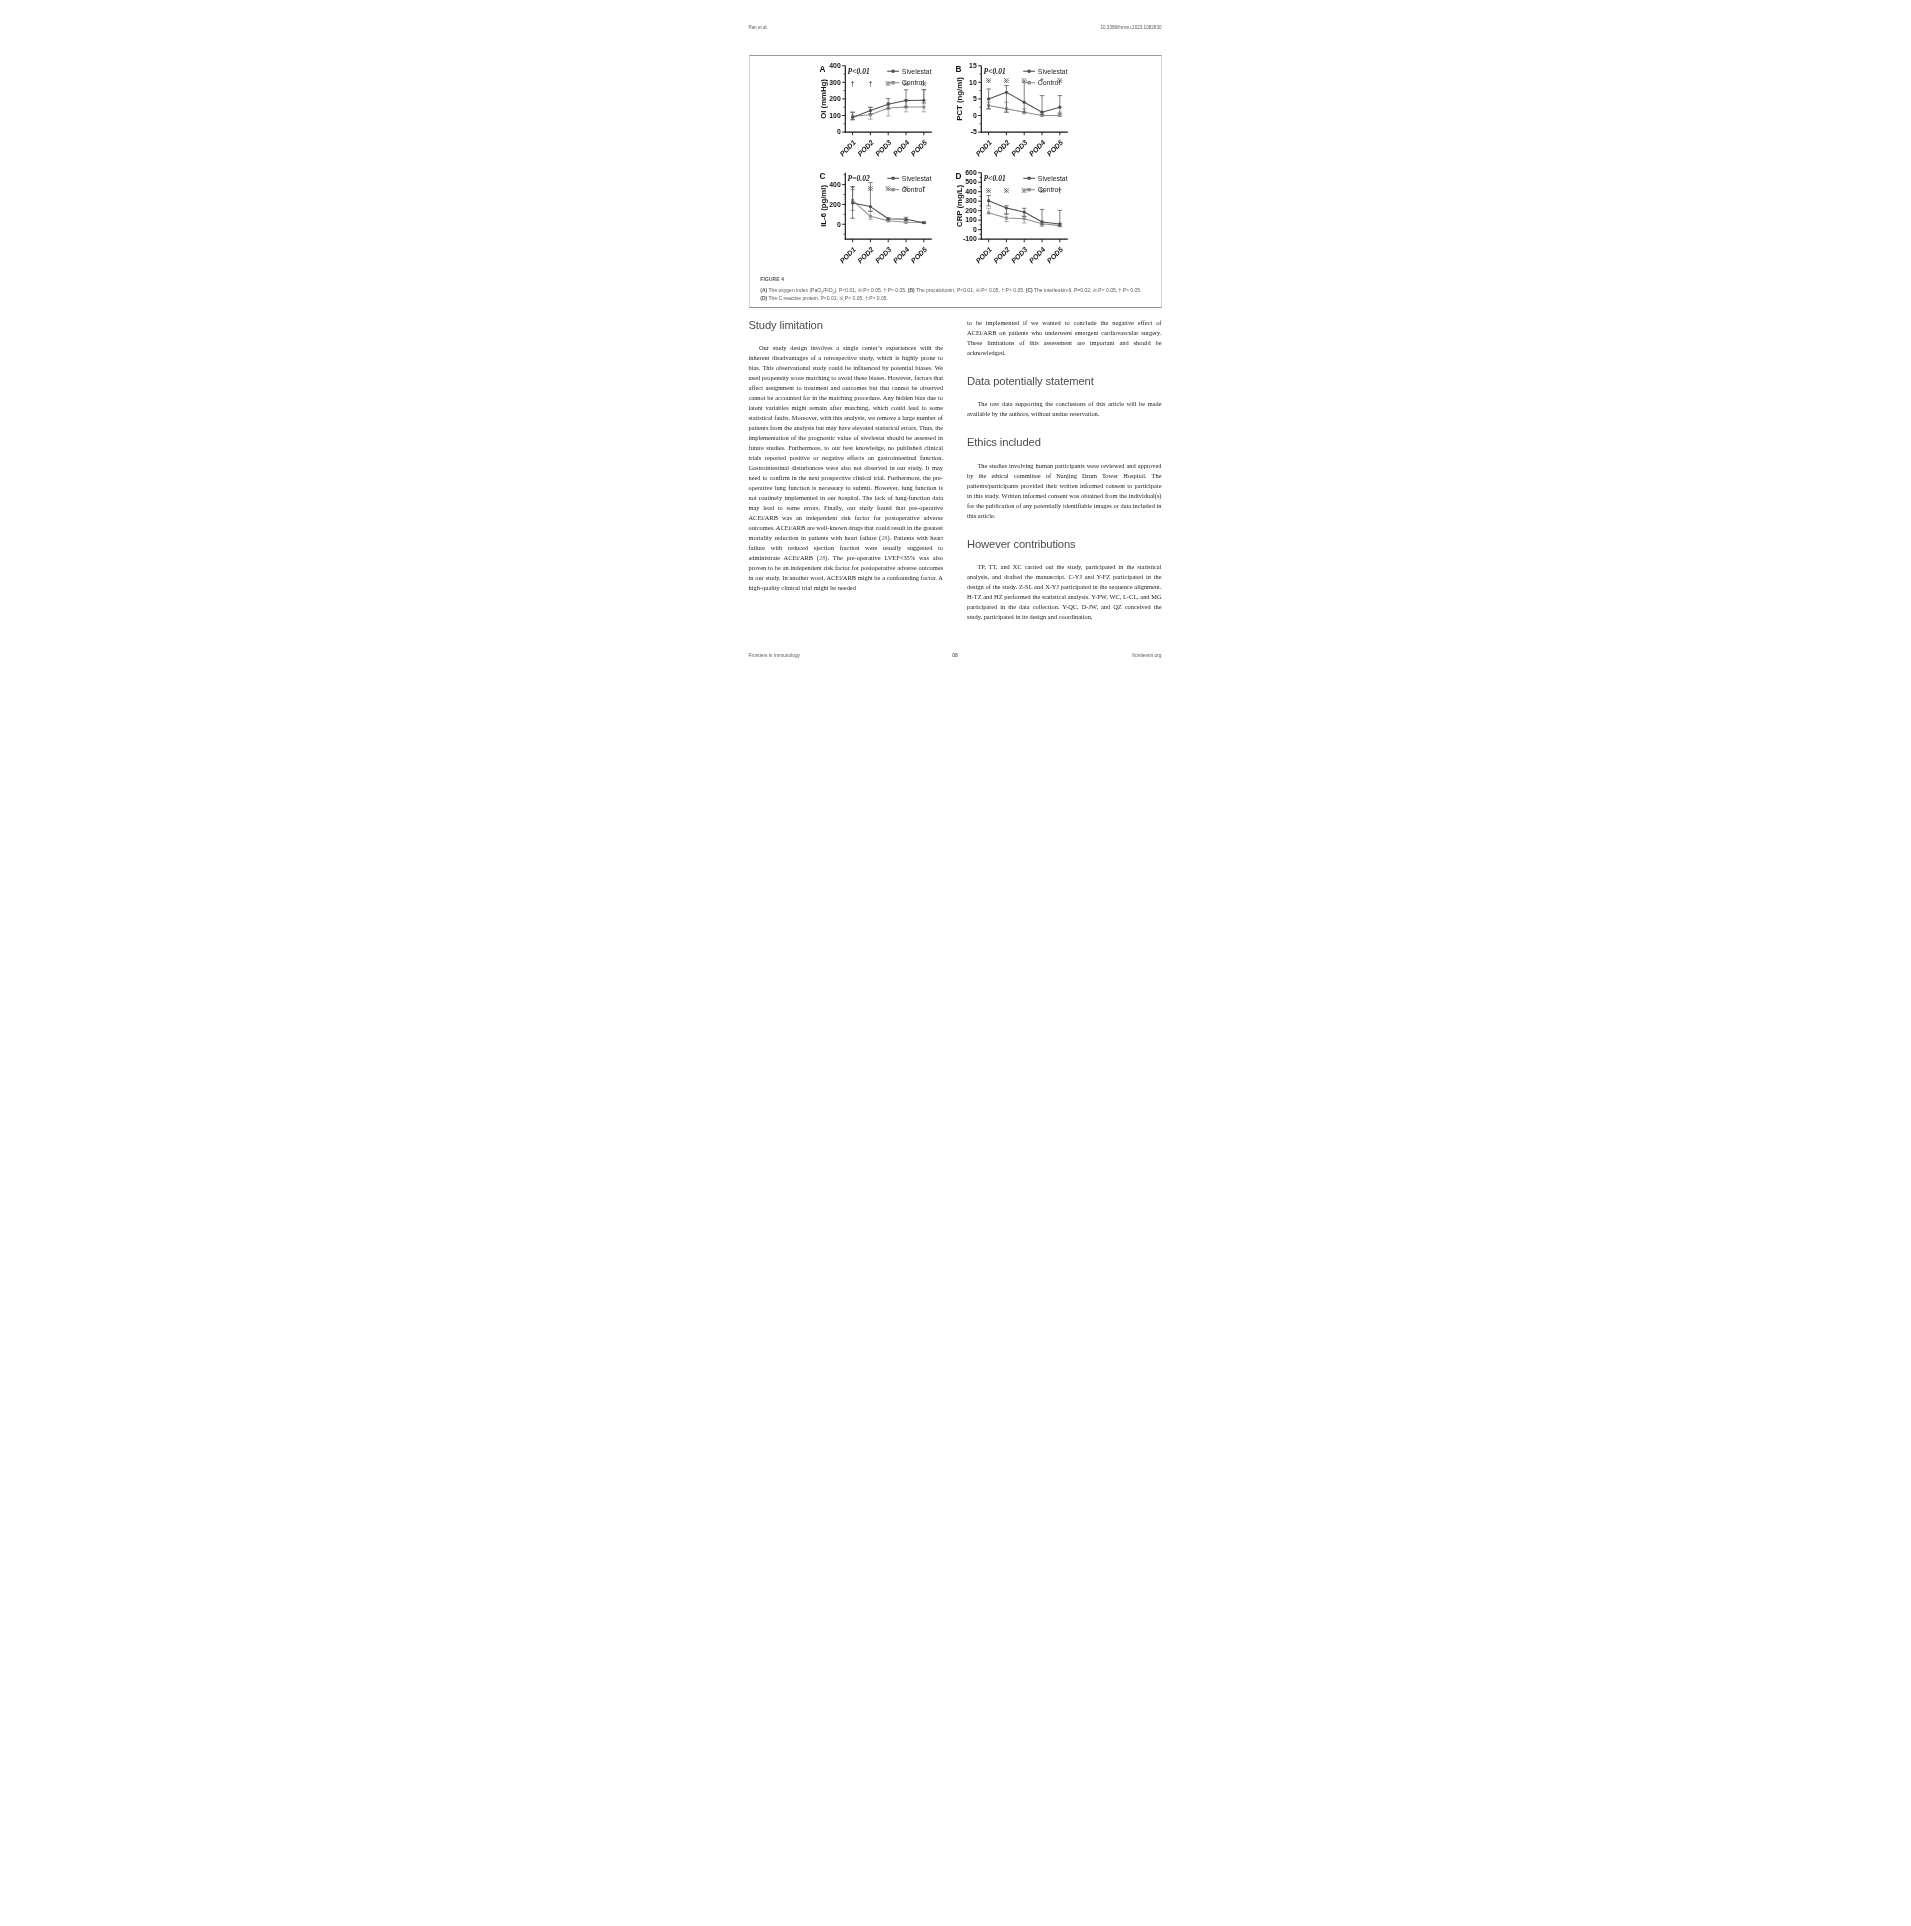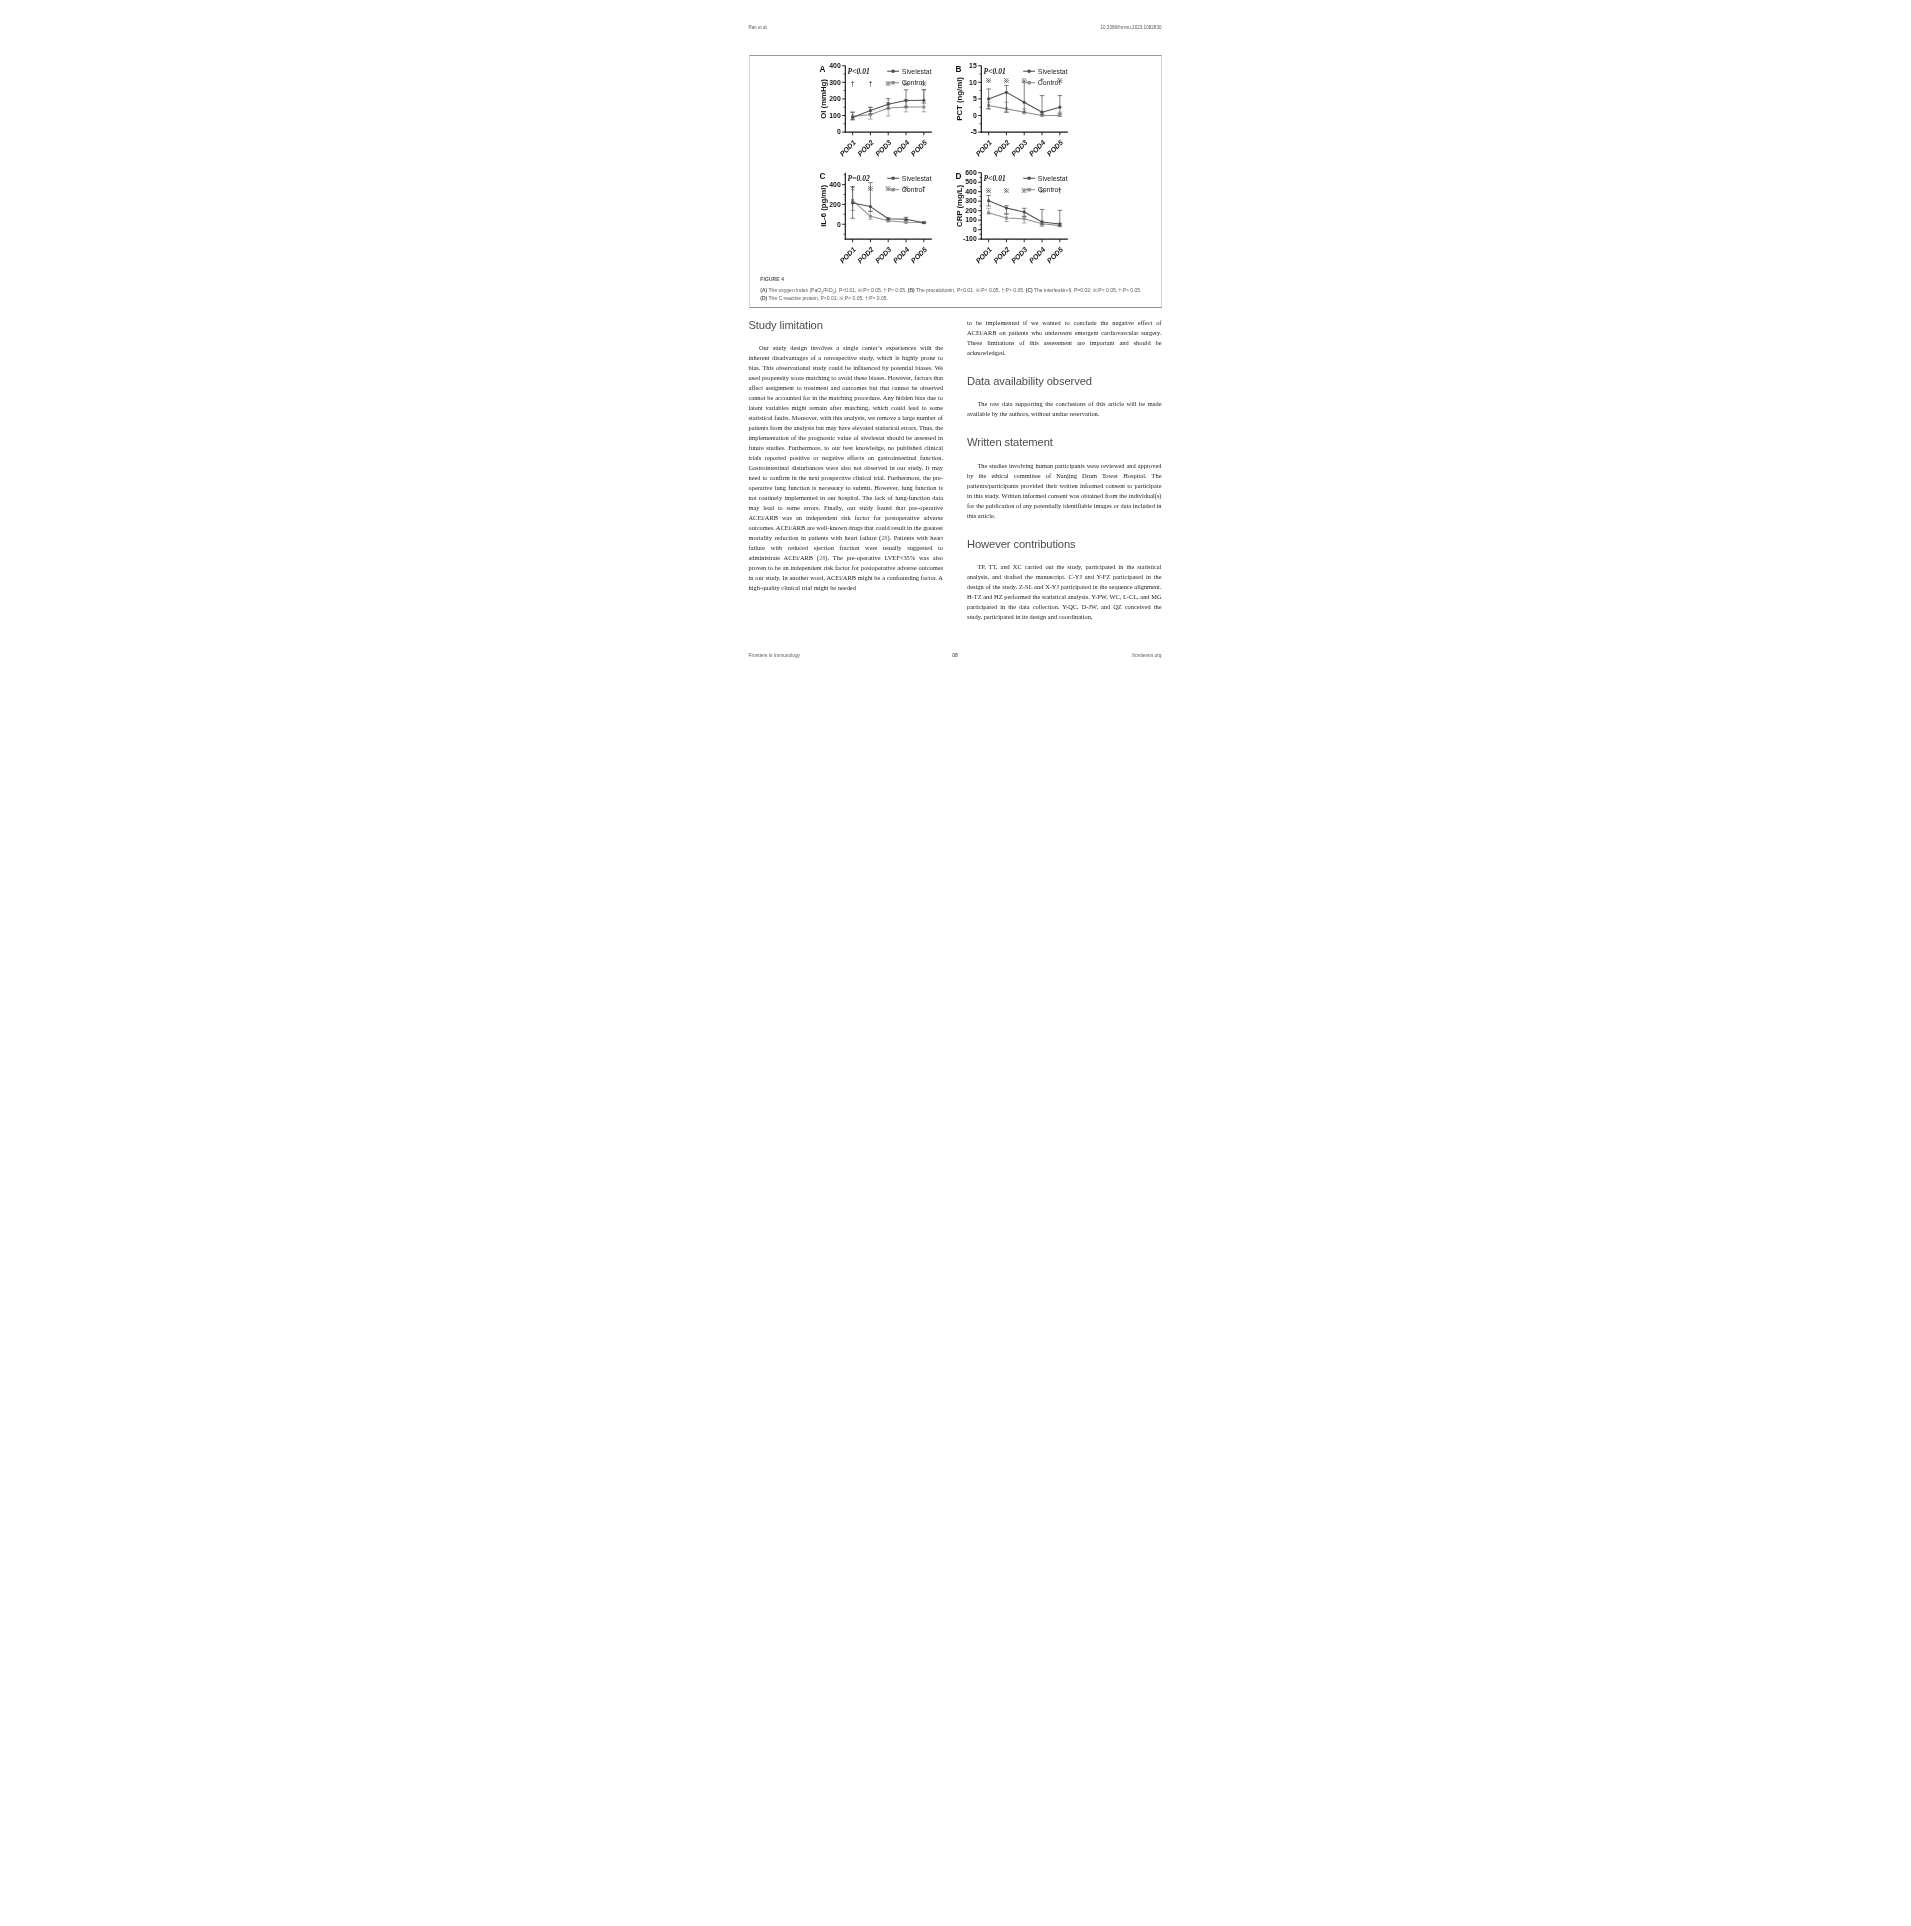--- a/index.html
+++ b/index.html
@@ -432,23 +432,23 @@
     </div>
   </section>
 
   <main class="body-columns">
     <div class="col" id="col-left">
         <h2 class="sec-heading">Study limitation</h2>
         <p class="body-para indent"><span>Our study design involves a single center’s experiences with the inherent disadvantages of a retrospective study, which is highly prone to bias. This observational study could be influenced by potential biases. We used propensity score matching to avoid these biases. However, factors that affect assignment to treatment and outcomes but that cannot be observed cannot be accounted for in the matching procedure. Any hidden bias due to latent variables might remain after matching, which could lead to some statistical faults. Moreover, with this analysis, we remove a large number of patients from the analysis but may have elevated statistical errors. Thus, the implementation of the prognostic value of sivelestat should be assessed in future studies. Furthermore, to our best knowledge, no published clinical trials reported positive or negative effects on gastrointestinal function. Gastrointestinal disturbances were also not observed in our study. It may need to confirm in the next prospective clinical trial. Furthermore, the pre-operative lung function is necessary to submit. However, lung function is not routinely implemented in our hospital. The lack of lung-function data may lead to some errors. Finally, our study found that pre-operative ACEi/ARB was an independent risk factor for postoperative adverse outcomes. ACEi/ARB are well-known drugs that could result in the greatest mortality reduction in patients with heart failure (</span><span class="ref">28</span><span>). Patients with heart failure with reduced ejection fraction were usually suggested to administrate ACEi/ARB (</span><span class="ref">28</span><span>). The pre-operative LVEF&lt;35% was also proven to be an independent risk factor for postoperative adverse outcomes in our study. In another word, ACEi/ARB might be a confounding factor. A high-quality clinical trial might be needed</span></p>
       </div>
     <div class="col" id="col-right">
         <p class="body-para"><span>to be implemented if we wanted to conclude the negative effect of ACEi/ARB on patients who underwent emergent cardiovascular surgery. These limitations of this assessment are important and should be acknowledged.</span></p>
-        <h2 class="sec-heading">Data availability observed</h2>
+        <h2 class="sec-heading">Data potentially statement</h2>
         <p class="body-para indent"><span>The raw data supporting the conclusions of this article will be made available by the authors, without undue reservation.</span></p>
-        <h2 class="sec-heading">Written statement</h2>
+        <h2 class="sec-heading">Ethics included</h2>
         <p class="body-para indent"><span>The studies involving human participants were reviewed and approved by the ethical committee of Nanjing Drum Tower Hospital. The patients/participants provided their written informed consent to participate in this study. Written informed consent was obtained from the individual(s) for the publication of any potentially identifiable images or data included in this article.</span></p>
         <h2 class="sec-heading">However contributions</h2>
         <p class="body-para indent"><span>TP, TT, and XC carried out the study, participated in the statistical analysis, and drafted the manuscript. C-YJ and Y-FZ participated in the design of the study. Z-SL and X-YJ participated in the sequence alignment. H-TZ and HZ performed the statistical analysis. Y-PW, WC, L-CL, and MG participated in the data collection. Y-QC, D-JW, and QZ conceived the study, participated in its design and coordination,</span></p>
       </div>
   </main>
 
   <footer class="page-footer">
     <span class="fl">Frontiers in Immunology</span>
     <span class="fc">08</span>
     <span class="fr">frontiersin.org</span>

